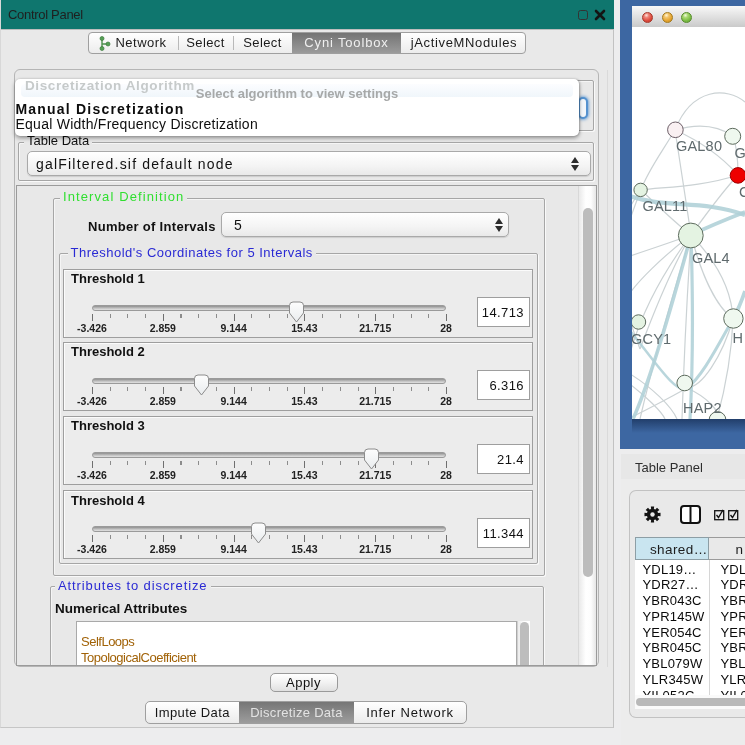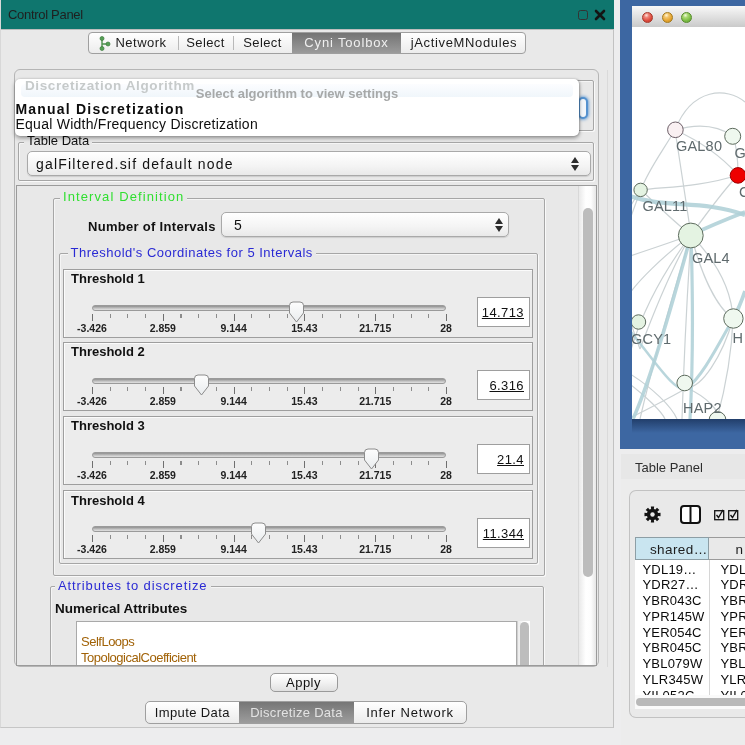--- a/index.html
+++ b/index.html
@@ -33,21 +33,21 @@
 #vsb{position:absolute;right:0;top:0;width:18px;height:479px;background:linear-gradient(90deg,#e9e9e9,#ffffff 40%,#fdfdfd 70%,#e6e6e6);border-left:1px solid #d8d8d8;}
 #vsb .thumb{position:absolute;left:4px;top:22px;width:10px;height:369px;background:#bcbcbc;border-radius:5px;}
 
 .throw{position:absolute;left:46px;width:469.5px;height:69px;background:#ececec;border:1px solid #9e9e9e;box-shadow:inset 1px 1px 0 rgba(255,255,255,.8);}
 .throw .lbl{position:absolute;left:7px;top:1.5px;font-size:13px;font-weight:bold;color:#111;text-align:right;}
 .throw .track{position:absolute;left:28px;top:35px;width:354px;height:6px;background:linear-gradient(#8f8f8f,#c2c2c2 55%,#e2e2e2);border:1px solid #9a9a9a;border-radius:3px;}
 .throw .minor{position:absolute;left:28px;top:44px;width:356px;height:4px;background:repeating-linear-gradient(90deg,#8c8c8c 0 1px,transparent 1px 17.7px);}
 .throw .major{position:absolute;left:28px;top:44px;width:356px;height:7px;background:repeating-linear-gradient(90deg,#6f6f6f 0 1px,transparent 1px 70.8px);}
 .tlabel{position:absolute;top:52px;font-size:10.5px;font-weight:bold;color:#222;transform:translateX(-50%);}
 .vbox{position:absolute;left:413px;top:27px;width:53px;height:30px;background:#fff;border:1px solid #9e9e9e;}
-.vbox span{position:absolute;right:5px;top:7px;font-size:13px;letter-spacing:0.4px;color:#111;text-decoration:underline;}
+.vbox span{position:absolute;right:5px;top:7px;font-size:13px;letter-spacing:0.4px;color:#111;}
 .thumbsvg{position:absolute;top:31px;width:17px;height:23px;}
 
 #attrlist{position:absolute;background:#fff;border:1px solid #a9a9a9;font-size:13px;color:#a16207;padding-top:12px;}
 #attrlist div{padding-left:4px;height:15.7px;line-height:15.7px;letter-spacing:-0.5px;}
 #alsb{position:absolute;width:13px;background:linear-gradient(90deg,#ececec,#fff 60%);border-left:1px solid #d0d0d0;}
 #alsb .thumb{position:absolute;left:1.5px;top:1px;width:9px;height:100px;background:#bdbdbd;border-radius:5px;}
 
 #applybtn{left:268.5px;top:672.5px;width:68px;height:19px;background:linear-gradient(#ffffff,#f2f2f2 50%,#e0e0e0);border:1px solid #9a9a9a;border-radius:5px;font-size:13px;letter-spacing:0.5px;color:#111;text-align:center;line-height:17px;}
 #bottomtabs{left:143.5px;top:701px;width:322.5px;height:23px;background:linear-gradient(#ffffff,#ebebeb);border:1px solid #9f9f9f;border-radius:5px;}
 .bseg{position:absolute;top:0;height:21px;font-size:13px;color:#151515;line-height:21px;text-align:center;}

